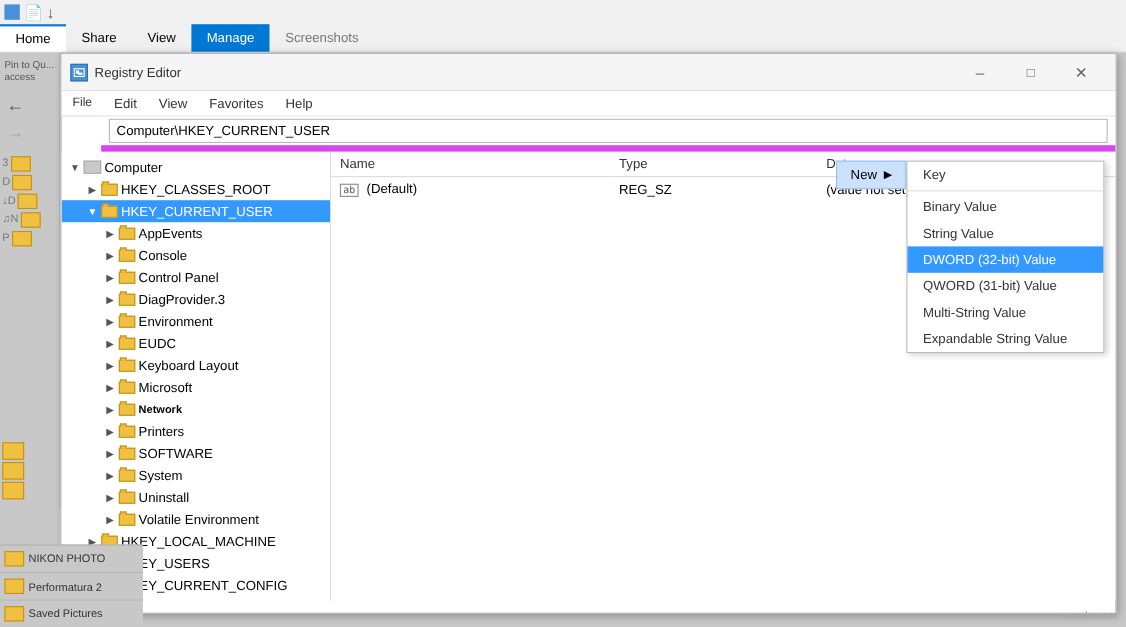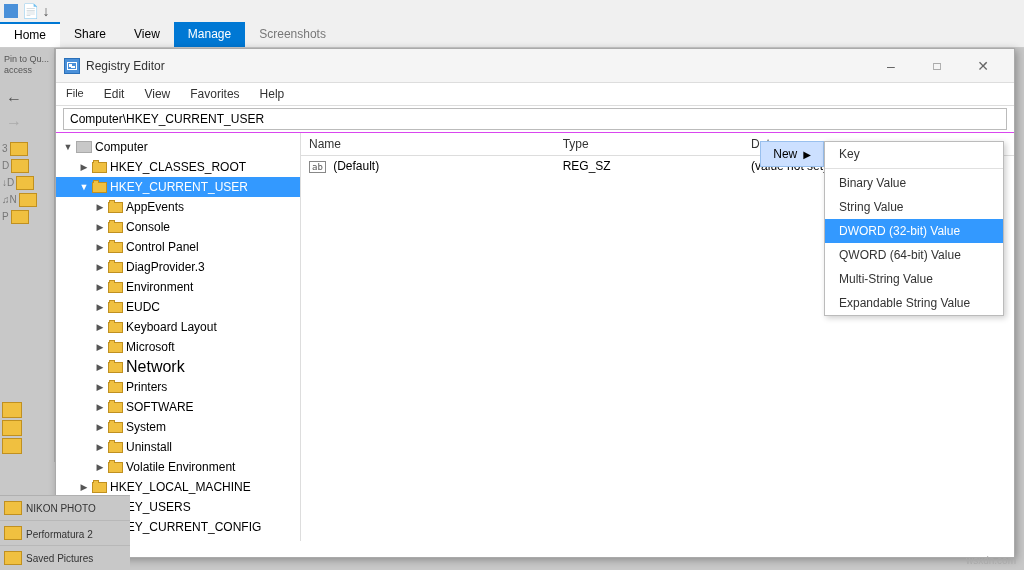--- a/index.html
+++ b/index.html
@@ -80,21 +80,21 @@
   </div>
 
   <div style="display:flex;border-bottom:1px solid #ddd;padding:2px 0;background:white;">
     <div style="padding:2px 10px;cursor:pointer;font-size:11px;color:#333;">File</div>
     <div style="padding:2px 10px;cursor:pointer;font-size:12px;color:#333;">Edit</div>
     <div style="padding:2px 10px;cursor:pointer;font-size:12px;color:#333;">View</div>
     <div style="padding:2px 10px;cursor:pointer;font-size:12px;color:#333;">Favorites</div>
     <div style="padding:2px 10px;cursor:pointer;font-size:12px;color:#333;">Help</div>
   </div>
 
-  <div style="display:flex;align-items:center;border-bottom:1px solid #d946ef;padding:2px 7px;background:white;">
+  <div style="display:flex;align-items:center;border-bottom:6px solid #d946ef;padding:2px 7px;background:white;margin-left:36px;">
     <input type="text" value="Computer\HKEY_CURRENT_USER" style="flex: 1 1 0%; border: 1px solid rgb(187, 187, 187); padding: 2px 6px; font-size: 12px; outline: none; height: 22px; font-family: &quot;Segoe UI&quot;, Arial, sans-serif;">
   </div>
 
   <div style="display:flex;height:calc(100% - 100px);">
 
     <div style="width:245px;border-right:1px solid #ddd;overflow-y:auto;background:white;padding:4px 0;">
 
       <div style="display:flex;align-items:center;padding:1px 4px;cursor:pointer;height:20px;">
         <span style="width:16px;display:inline-flex;align-items:center;justify-content:center;font-size:9px;color:#555;">▼</span>
         <div style="width:16px;height:12px;background:#c8c8c8;border:1px solid #aaa;margin-right:3px;position:relative;flex-shrink:0;"></div>
@@ -171,21 +171,21 @@
         <div style="width:15px;height:11px;background:#f0c040;border:1px solid #c09020;margin-right:3px;position:relative;flex-shrink:0;">
             <div style="position:absolute;top:-3px;left:0;width:6px;height:3px;background:#f0c040;border:1px solid #c09020;border-bottom:none;"></div>
           </div>
         <span style="font-size:12px;">Microsoft</span>
       </div>
       <div style="display:flex;align-items:center;padding:1px 4px 1px 36px;cursor:pointer;height:20px;">
         <span style="width:16px;display:inline-flex;align-items:center;justify-content:center;font-size:9px;color:#555;">▶</span>
         <div style="width:15px;height:11px;background:#f0c040;border:1px solid #c09020;margin-right:3px;position:relative;flex-shrink:0;">
             <div style="position:absolute;top:-3px;left:0;width:6px;height:3px;background:#f0c040;border:1px solid #c09020;border-bottom:none;"></div>
           </div>
-        <span style="font-size:16px;">Network</span>
+        <span style="font-size:10px;font-weight:bold;">Network</span>
       </div>
       <div style="display:flex;align-items:center;padding:1px 4px 1px 36px;cursor:pointer;height:20px;">
         <span style="width:16px;display:inline-flex;align-items:center;justify-content:center;font-size:9px;color:#555;">▶</span>
         <div style="width:15px;height:11px;background:#f0c040;border:1px solid #c09020;margin-right:3px;position:relative;flex-shrink:0;">
             <div style="position:absolute;top:-3px;left:0;width:6px;height:3px;background:#f0c040;border:1px solid #c09020;border-bottom:none;"></div>
           </div>
         <span style="font-size:12px;">Printers</span>
       </div>
       <div style="display:flex;align-items:center;padding:1px 4px 1px 36px;cursor:pointer;height:20px;">
         <span style="width:16px;display:inline-flex;align-items:center;justify-content:center;font-size:9px;color:#555;">▶</span>
@@ -264,21 +264,21 @@
         <div style="background:#cce0ff;border:1px solid #99c0ee;padding:5px 12px;font-size:12px;cursor:pointer;display:flex;align-items:center;gap:6px;white-space:nowrap;">
           <span>New</span>
           <span style="font-size:10px;">▶</span>
         </div>
         <div style="background:white;border:1px solid #bbb;box-shadow:2px 2px 6px rgba(0,0,0,0.2);min-width:180px;">
           <div style="padding:5px 14px;font-size:12px;cursor:pointer;color:#333;">Key</div>
           <div style="border-bottom:1px solid #e0e0e0;margin:2px 0;"></div>
           <div style="padding:5px 14px;font-size:12px;cursor:pointer;color:#333;">Binary Value</div>
           <div style="padding:5px 14px;font-size:12px;cursor:pointer;color:#333;">String Value</div>
           <div style="padding:5px 14px;font-size:12px;cursor:pointer;background:#3399ff;color:white;">DWORD (32-bit) Value</div>
-          <div style="padding:5px 14px;font-size:12px;cursor:pointer;color:#333;">QWORD (64-bit) Value</div>
+          <div style="padding:5px 14px;font-size:12px;cursor:pointer;color:#333;">QWORD (31-bit) Value</div>
           <div style="padding:5px 14px;font-size:12px;cursor:pointer;color:#333;">Multi-String Value</div>
           <div style="padding:5px 14px;font-size:12px;cursor:pointer;color:#333;">Expandable String Value</div>
         </div>
       </div>
     </div>
   </div>
 </div>
 
 <div style="position:absolute;bottom:0;left:0;width:130px;background:#c8c8c8;border-top:1px solid #b0b0b0;">
   <div style="display:flex;align-items:center;padding:5px 4px;cursor:pointer;border-bottom:1px solid #b8b8b8;">

